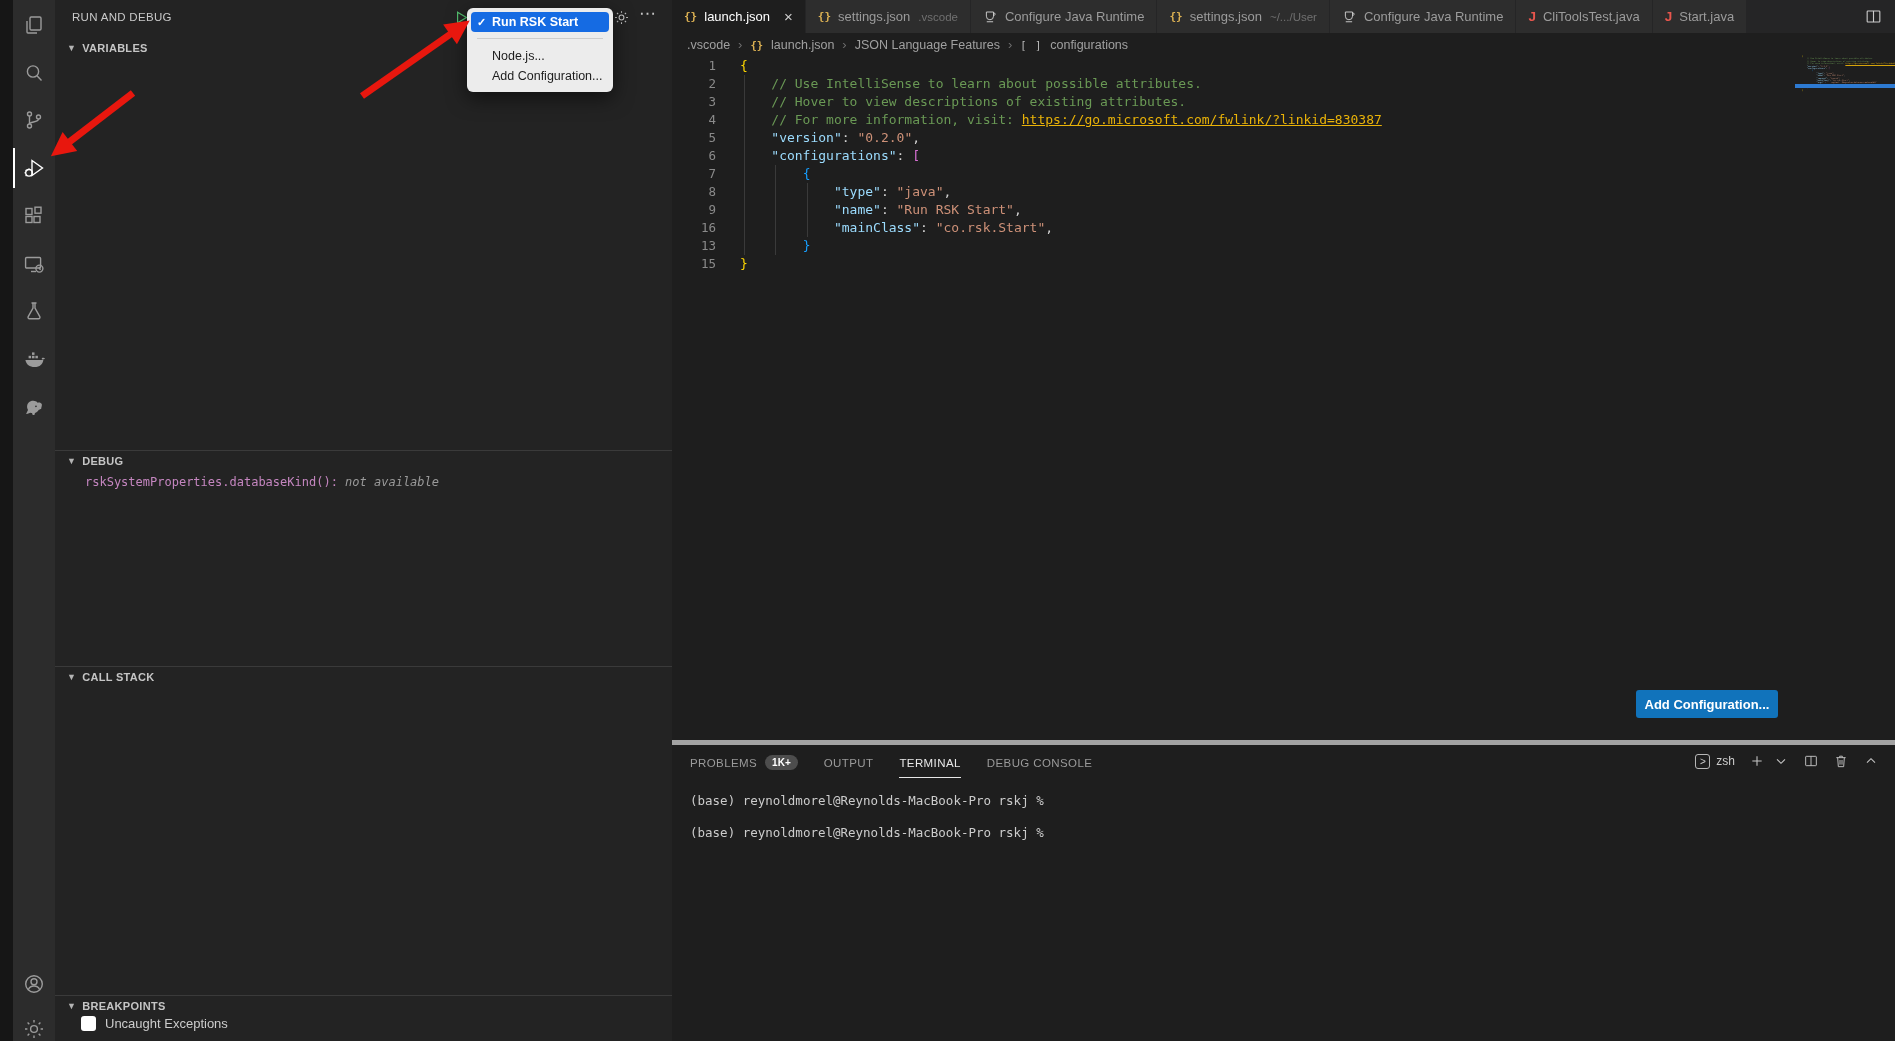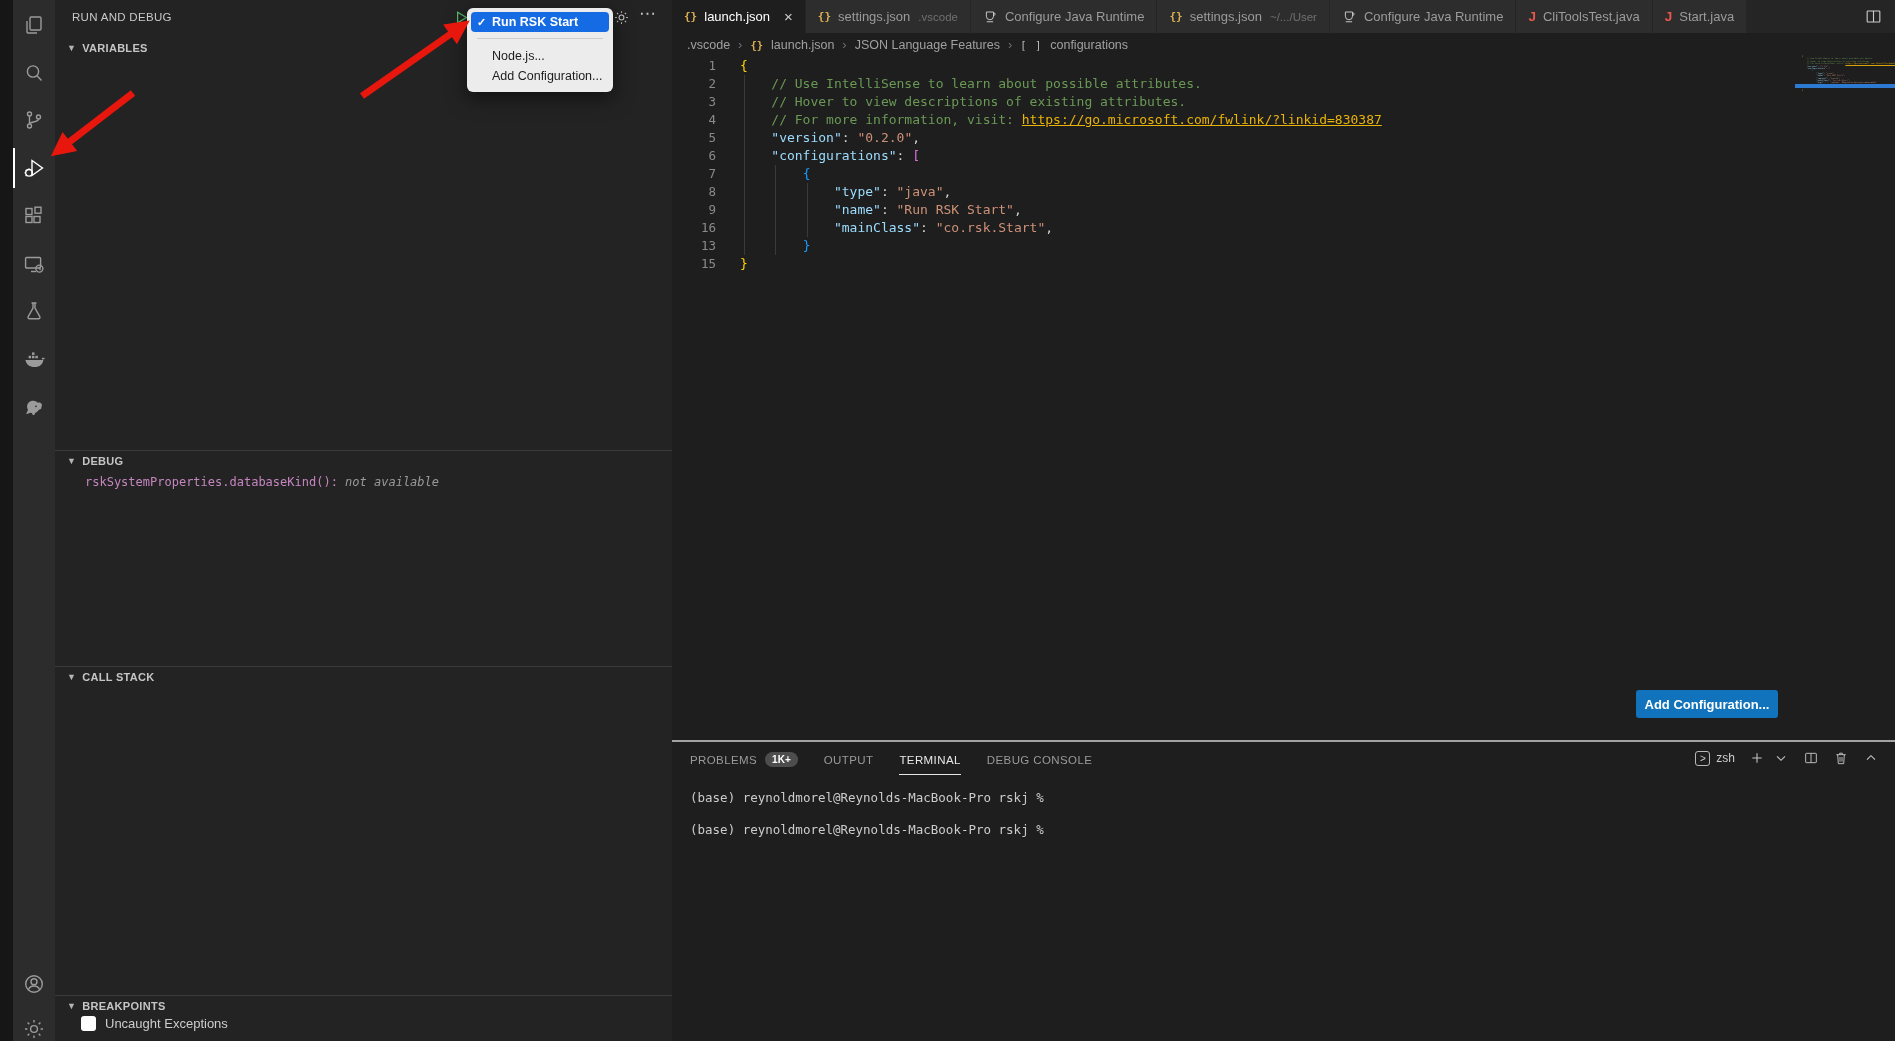--- a/index.html
+++ b/index.html
@@ -62,21 +62,21 @@
   .tk-p{color:#d4d4d4}.tk-c{color:#6a9955}.tk-lk{color:#eab308;text-decoration:underline;cursor:pointer}
   .tk-k{color:#9cdcfe}.tk-s{color:#ce9178}.tk-b1{color:#ffd700}.tk-b2{color:#da70d6}.tk-b3{color:#179fff}
   
   .minimap{position:absolute;top:52px;right:0;width:100px;height:72px;cursor:pointer}
   .minimap-content{position:absolute;top:3px;left:7px;font-family:"DejaVu Sans Mono",monospace;font-size:2px;line-height:2.4px;white-space:pre;opacity:.9}
   .minimap-bar{position:absolute;left:0;right:0;top:32px;height:4px;background:#2d7ad2}
   
   .add-config{position:absolute;left:964px;top:690px;width:142px;height:28px;background:#1173bb;border:none;border-radius:3px;
               color:#fff;font-size:13px;font-family:"Liberation Sans",sans-serif;font-weight:bold;cursor:pointer}
   
-  .panel{position:absolute;left:672px;top:740px;right:0;bottom:0;border-top:2px solid #a3a3a3;background:#1e1e1e}
+  .panel{position:absolute;left:672px;top:740px;right:0;bottom:0;border-top:5px solid #a3a3a3;background:#1e1e1e}
   .panel-tabs{display:flex;gap:26px;padding:10px 0 0 18px;font-size:11.5px;color:#9a9a9a;letter-spacing:.4px}
   .panel-tab{position:relative;display:flex;align-items:center;gap:8px;padding-bottom:7px;cursor:pointer;border-bottom:1.5px solid transparent}
   .panel-tab.active{color:#e7e7e7;border-bottom-color:#e7e7e7}
   .badge{background:#4d4d4d;color:#fff;border-radius:9px;padding:2px 7px;font-size:10px;font-weight:bold;letter-spacing:0}
   .panel-actions{position:absolute;right:16px;top:8px;display:flex;align-items:center;gap:14px;color:#c5c5c5}
   .panel-actions svg{width:16px;height:16px}
   .zsh{display:flex;align-items:center;gap:6px;font-size:12px;color:#ccc;cursor:pointer}
   .zsh-box{width:15px;height:15px;border:1px solid #b7b7b7;border-radius:3px;font-size:10px;display:flex;align-items:center;justify-content:center;color:#ccc}
   .pa-btn{cursor:pointer}
   .terminal{position:absolute;top:48px;left:18px;right:11px;font-family:"DejaVu Sans Mono",monospace;font-size:12.5px;color:#ccc}

